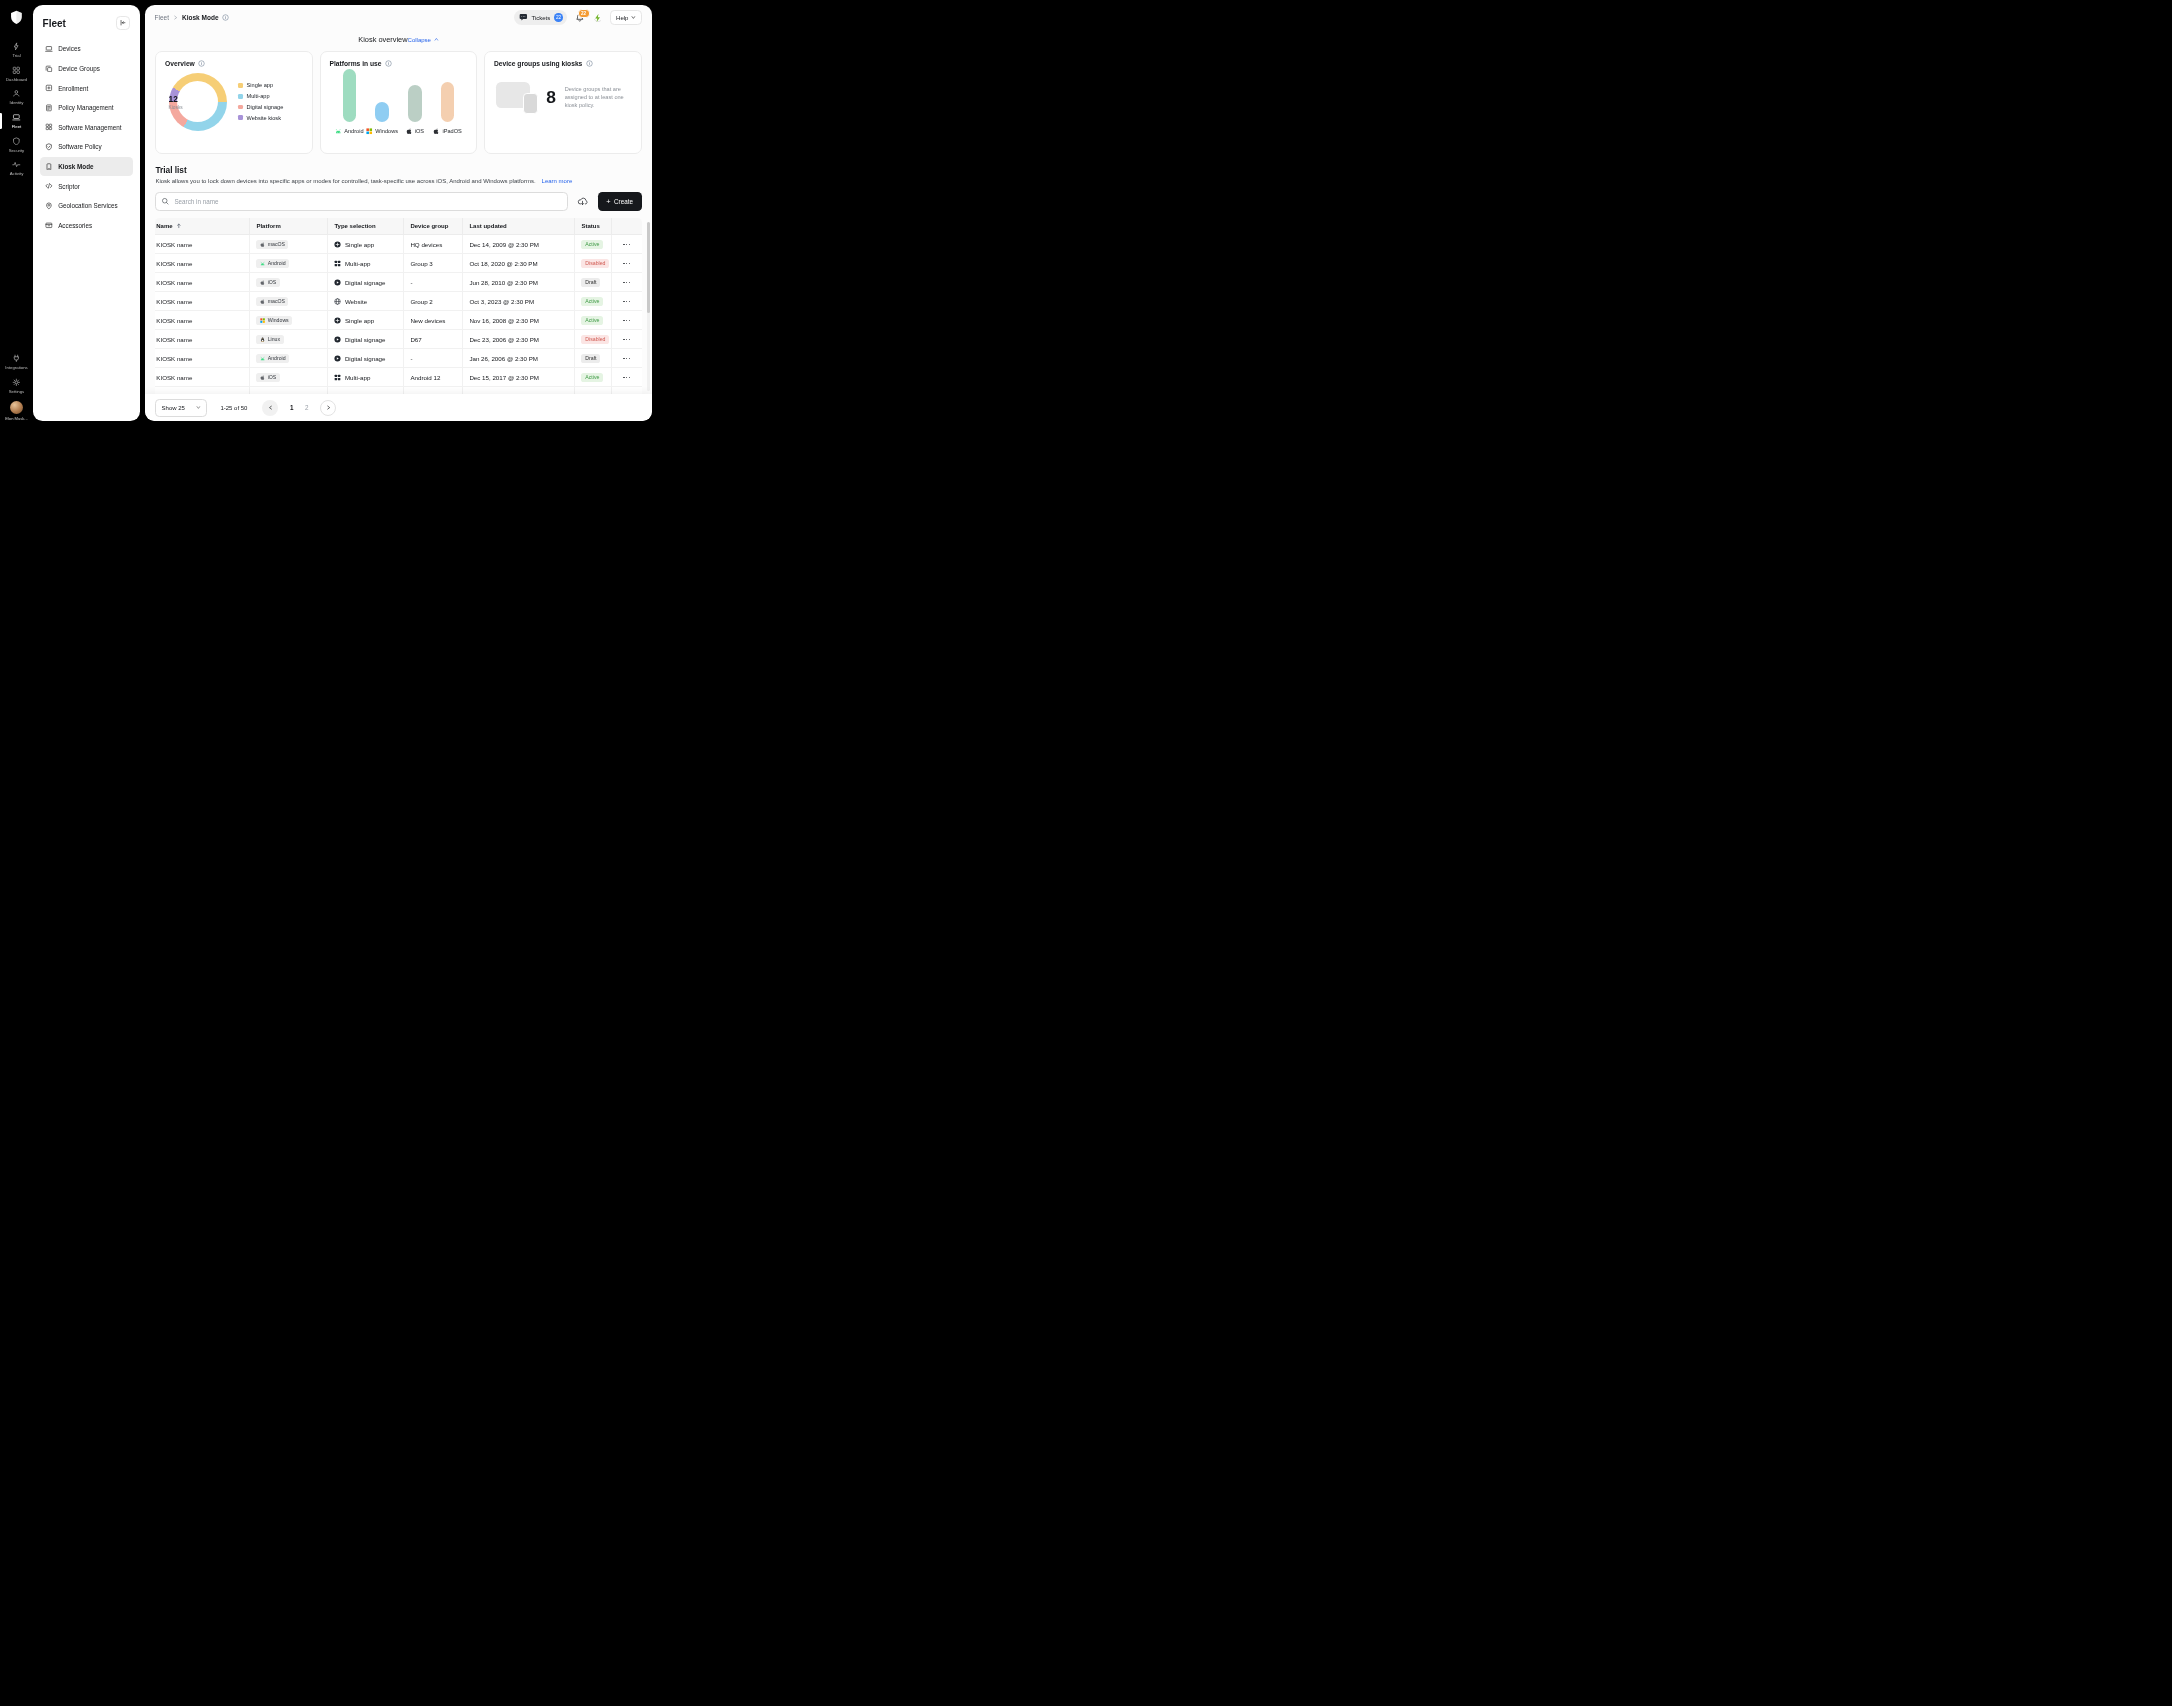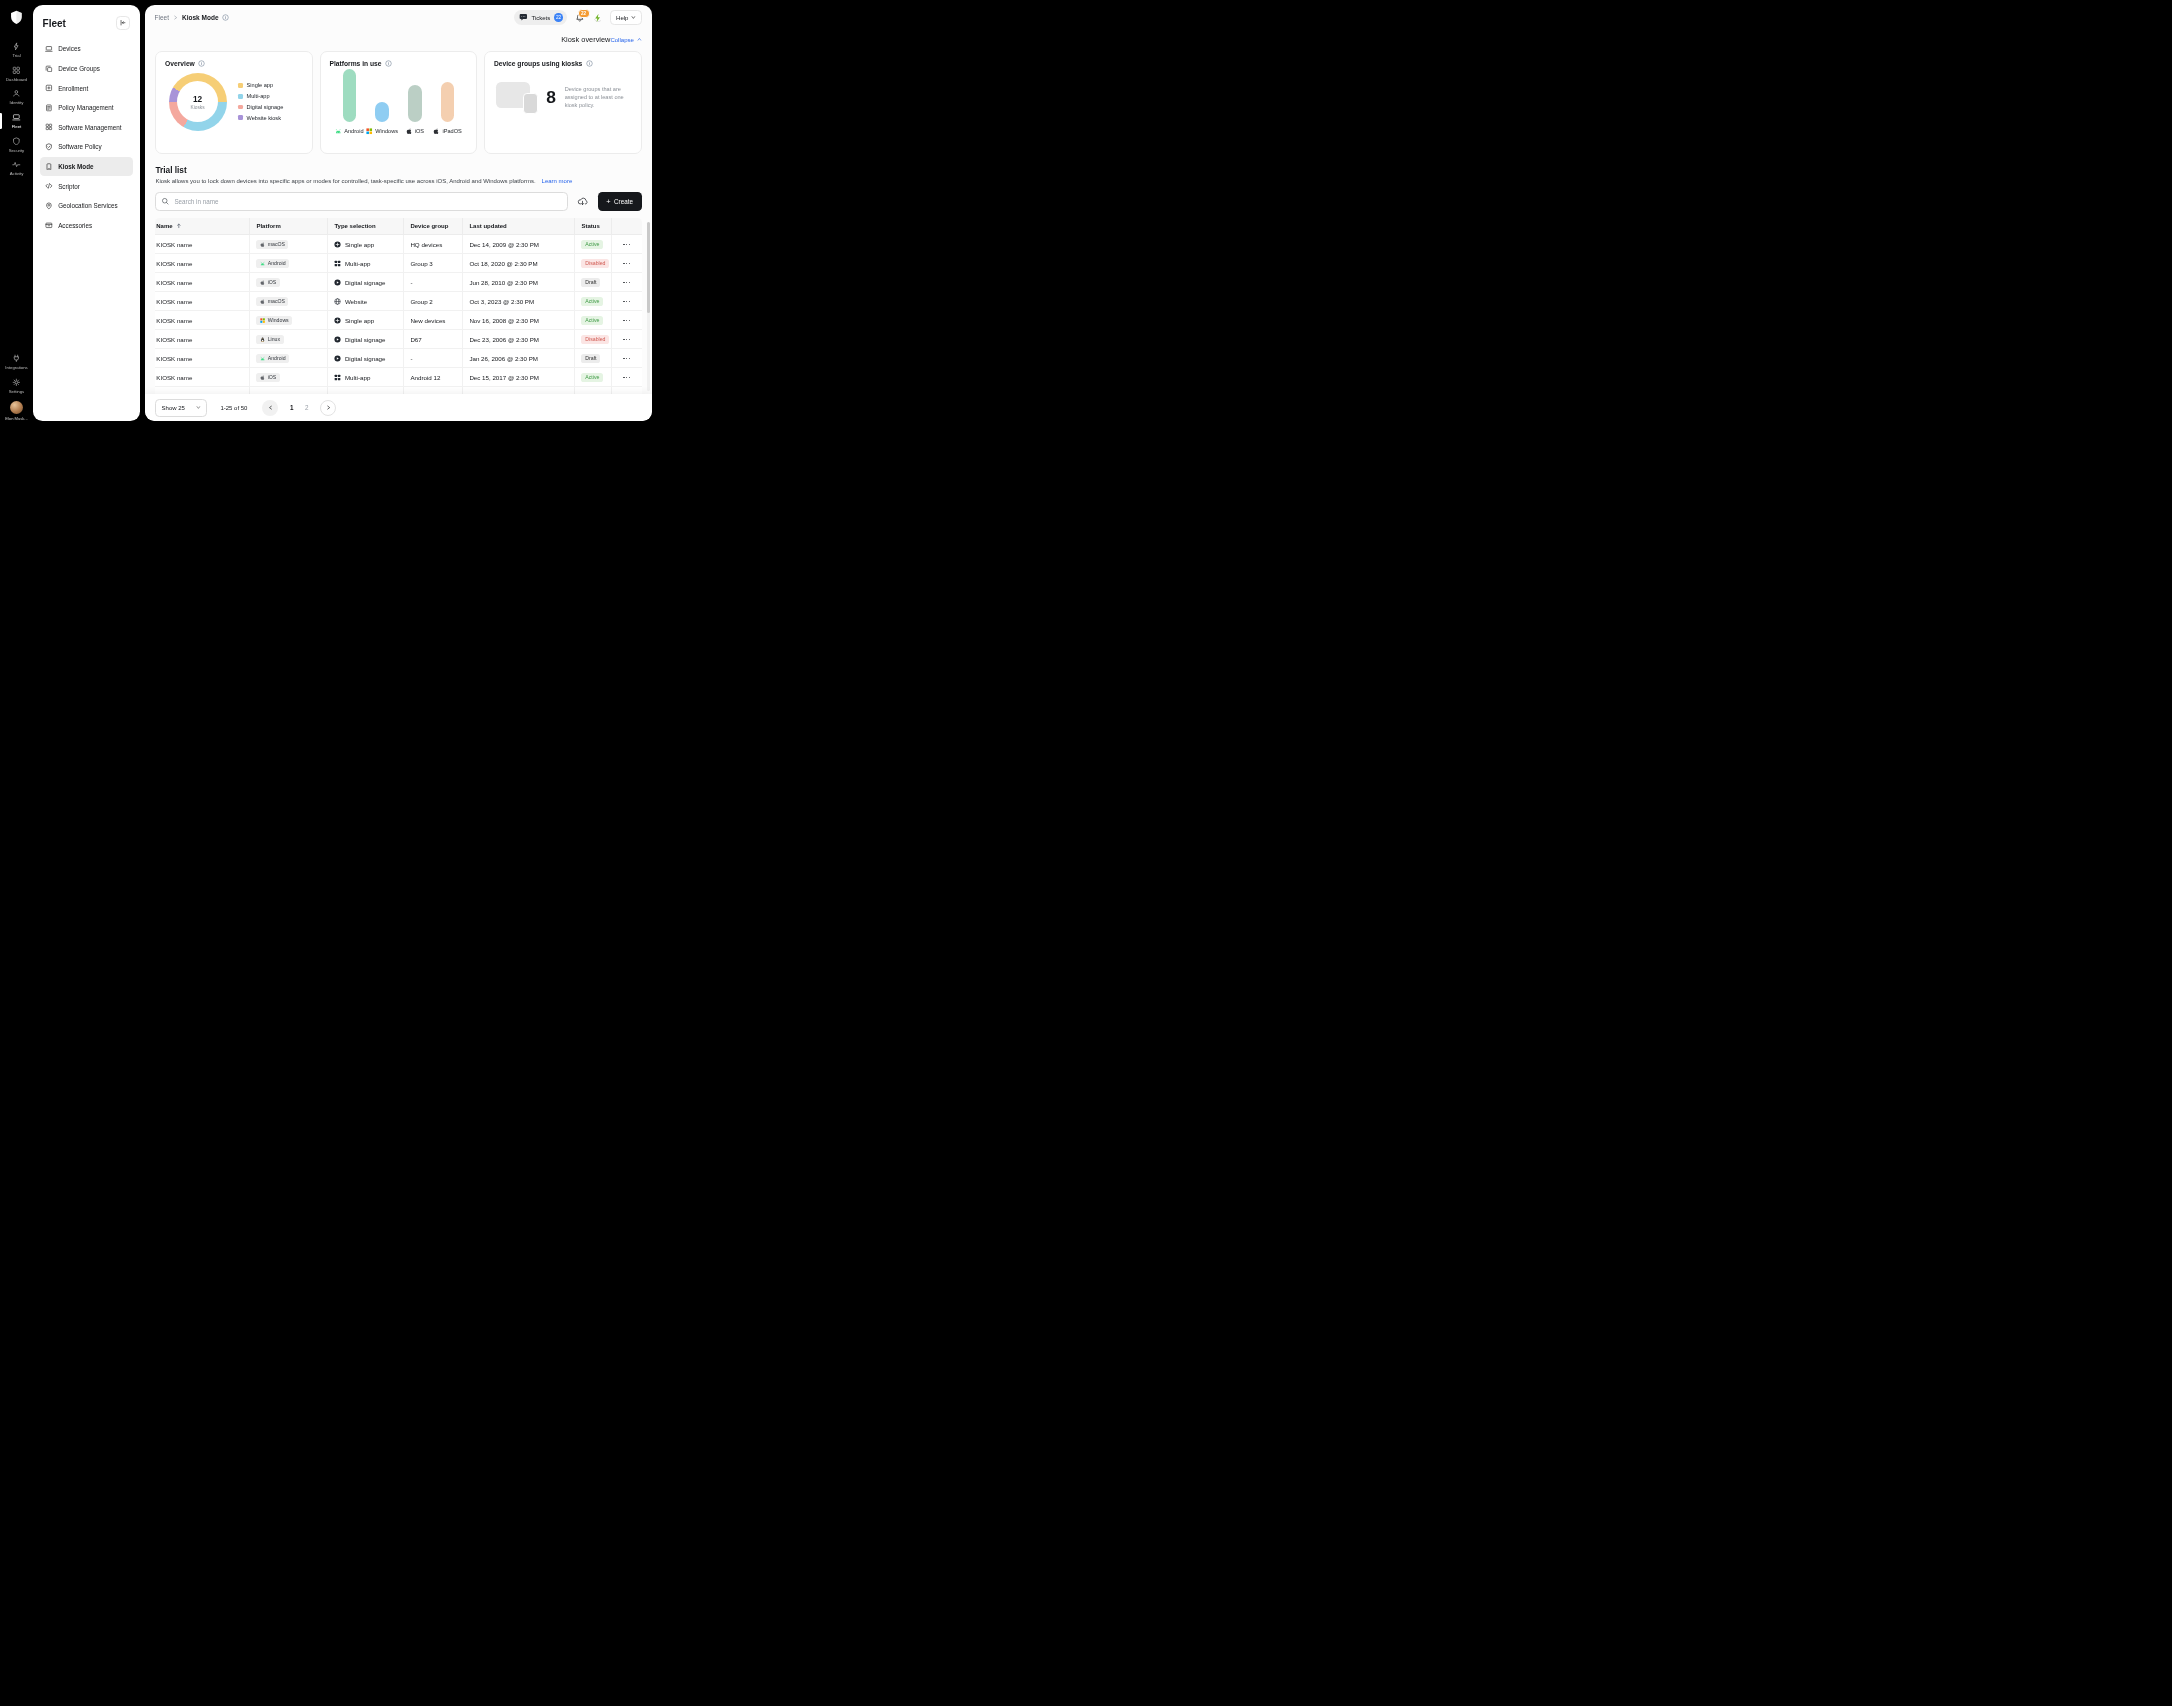--- a/index.html
+++ b/index.html
@@ -49,35 +49,35 @@
   .badge-orange { position:absolute; top:-3.5px; right:-4.8px; background:#f59b31; color:#fff; font-size:4.6px; font-weight:600; border-radius:3.9px; padding:0.7px 2.4px; border:0.9px solid #fcfcfc; }
   .bolt-btn { cursor:pointer; }
   .bolt-btn svg { width:9.6px; height:9.6px; }
   .help-btn { display:flex; align-items:center; gap:3px; border:0.4px solid #e6e6e6; background:#fff; border-radius:4.3px; padding:3.5px 5.2px; font-size:6px; cursor:pointer; }
   .chev { width:4.8px; height:4.8px; color:#17181a; }
   .rot90 { transform:rotate(90deg); }
   .rot270 { transform:rotate(-90deg); }
   .rot180 { transform:rotate(180deg); }
 
   .content { flex:1; min-height:0; display:flex; flex-direction:column; padding:1.7px 10.4px 0; }
-  .sec-head { display:flex; align-items:center; justify-content:flex-end; margin:3.5px 0 6.5px; }
+  .sec-head { display:flex; align-items:center; justify-content:center; margin:3.5px 0 6.5px; }
   .sec-head h2 { font-size:7.4px; font-weight:500; }
   .collapse-link { display:flex; align-items:center; gap:3px; color:#2563eb; font-size:6px; font-weight:500; cursor:pointer; }
   .collapse-link .chev { color:#2563eb; }
 
   
   .cards { display:grid; grid-template-columns:1fr 1fr 1fr; gap:7px; }
   .card { background:#fff; border:0.4px solid #ececec; border-radius:7px; height:103px; padding:7.8px 8.7px; overflow:hidden; }
   .card-title { display:flex; align-items:center; gap:3.5px; font-size:6.7px; font-weight:600; }
 
   .card-ov-body { display:flex; align-items:center; gap:11.3px; padding:6px 0.9px 0 3.5px; }
   .donut-wrap { position:relative; width:58px; height:58px; flex:none; }
   .donut { width:58px; height:58px; border-radius:50%; }
   .donut::after { content:""; position:absolute; inset:8.3px; background:#fff; border-radius:50%; }
-  .donut-center { position:absolute; inset:0; display:flex; flex-direction:column; align-items:center; justify-content:center; z-index:1; gap:0.9px; }
+  .donut-center { position:absolute; inset:0; display:flex; flex-direction:column; align-items:flex-start; justify-content:center; z-index:1; gap:0.9px; }
   .donut-center b { font-size:8.3px; }
   .donut-center span { font-size:4.8px; color:#8b9097; }
   .legend { display:flex; flex-direction:column; gap:4.8px; }
   .legend-item { display:flex; align-items:center; gap:3.9px; font-size:5.6px; color:#20242a; }
   .sw { width:4.8px; height:4.8px; border-radius:1.3px; flex:none; }
 
   .bars { display:flex; align-items:flex-end; justify-content:space-between; height:65px; padding:0 3.5px; margin-top:3.5px; }
   .bar-col { display:flex; flex-direction:column; align-items:center; width:35px; }
   .bar { width:13.5px; border-radius:7px; }
   .bar-label { display:flex; align-items:center; gap:2.6px; font-size:5.6px; margin-top:5.2px; height:7.8px; color:#1d2025; }

